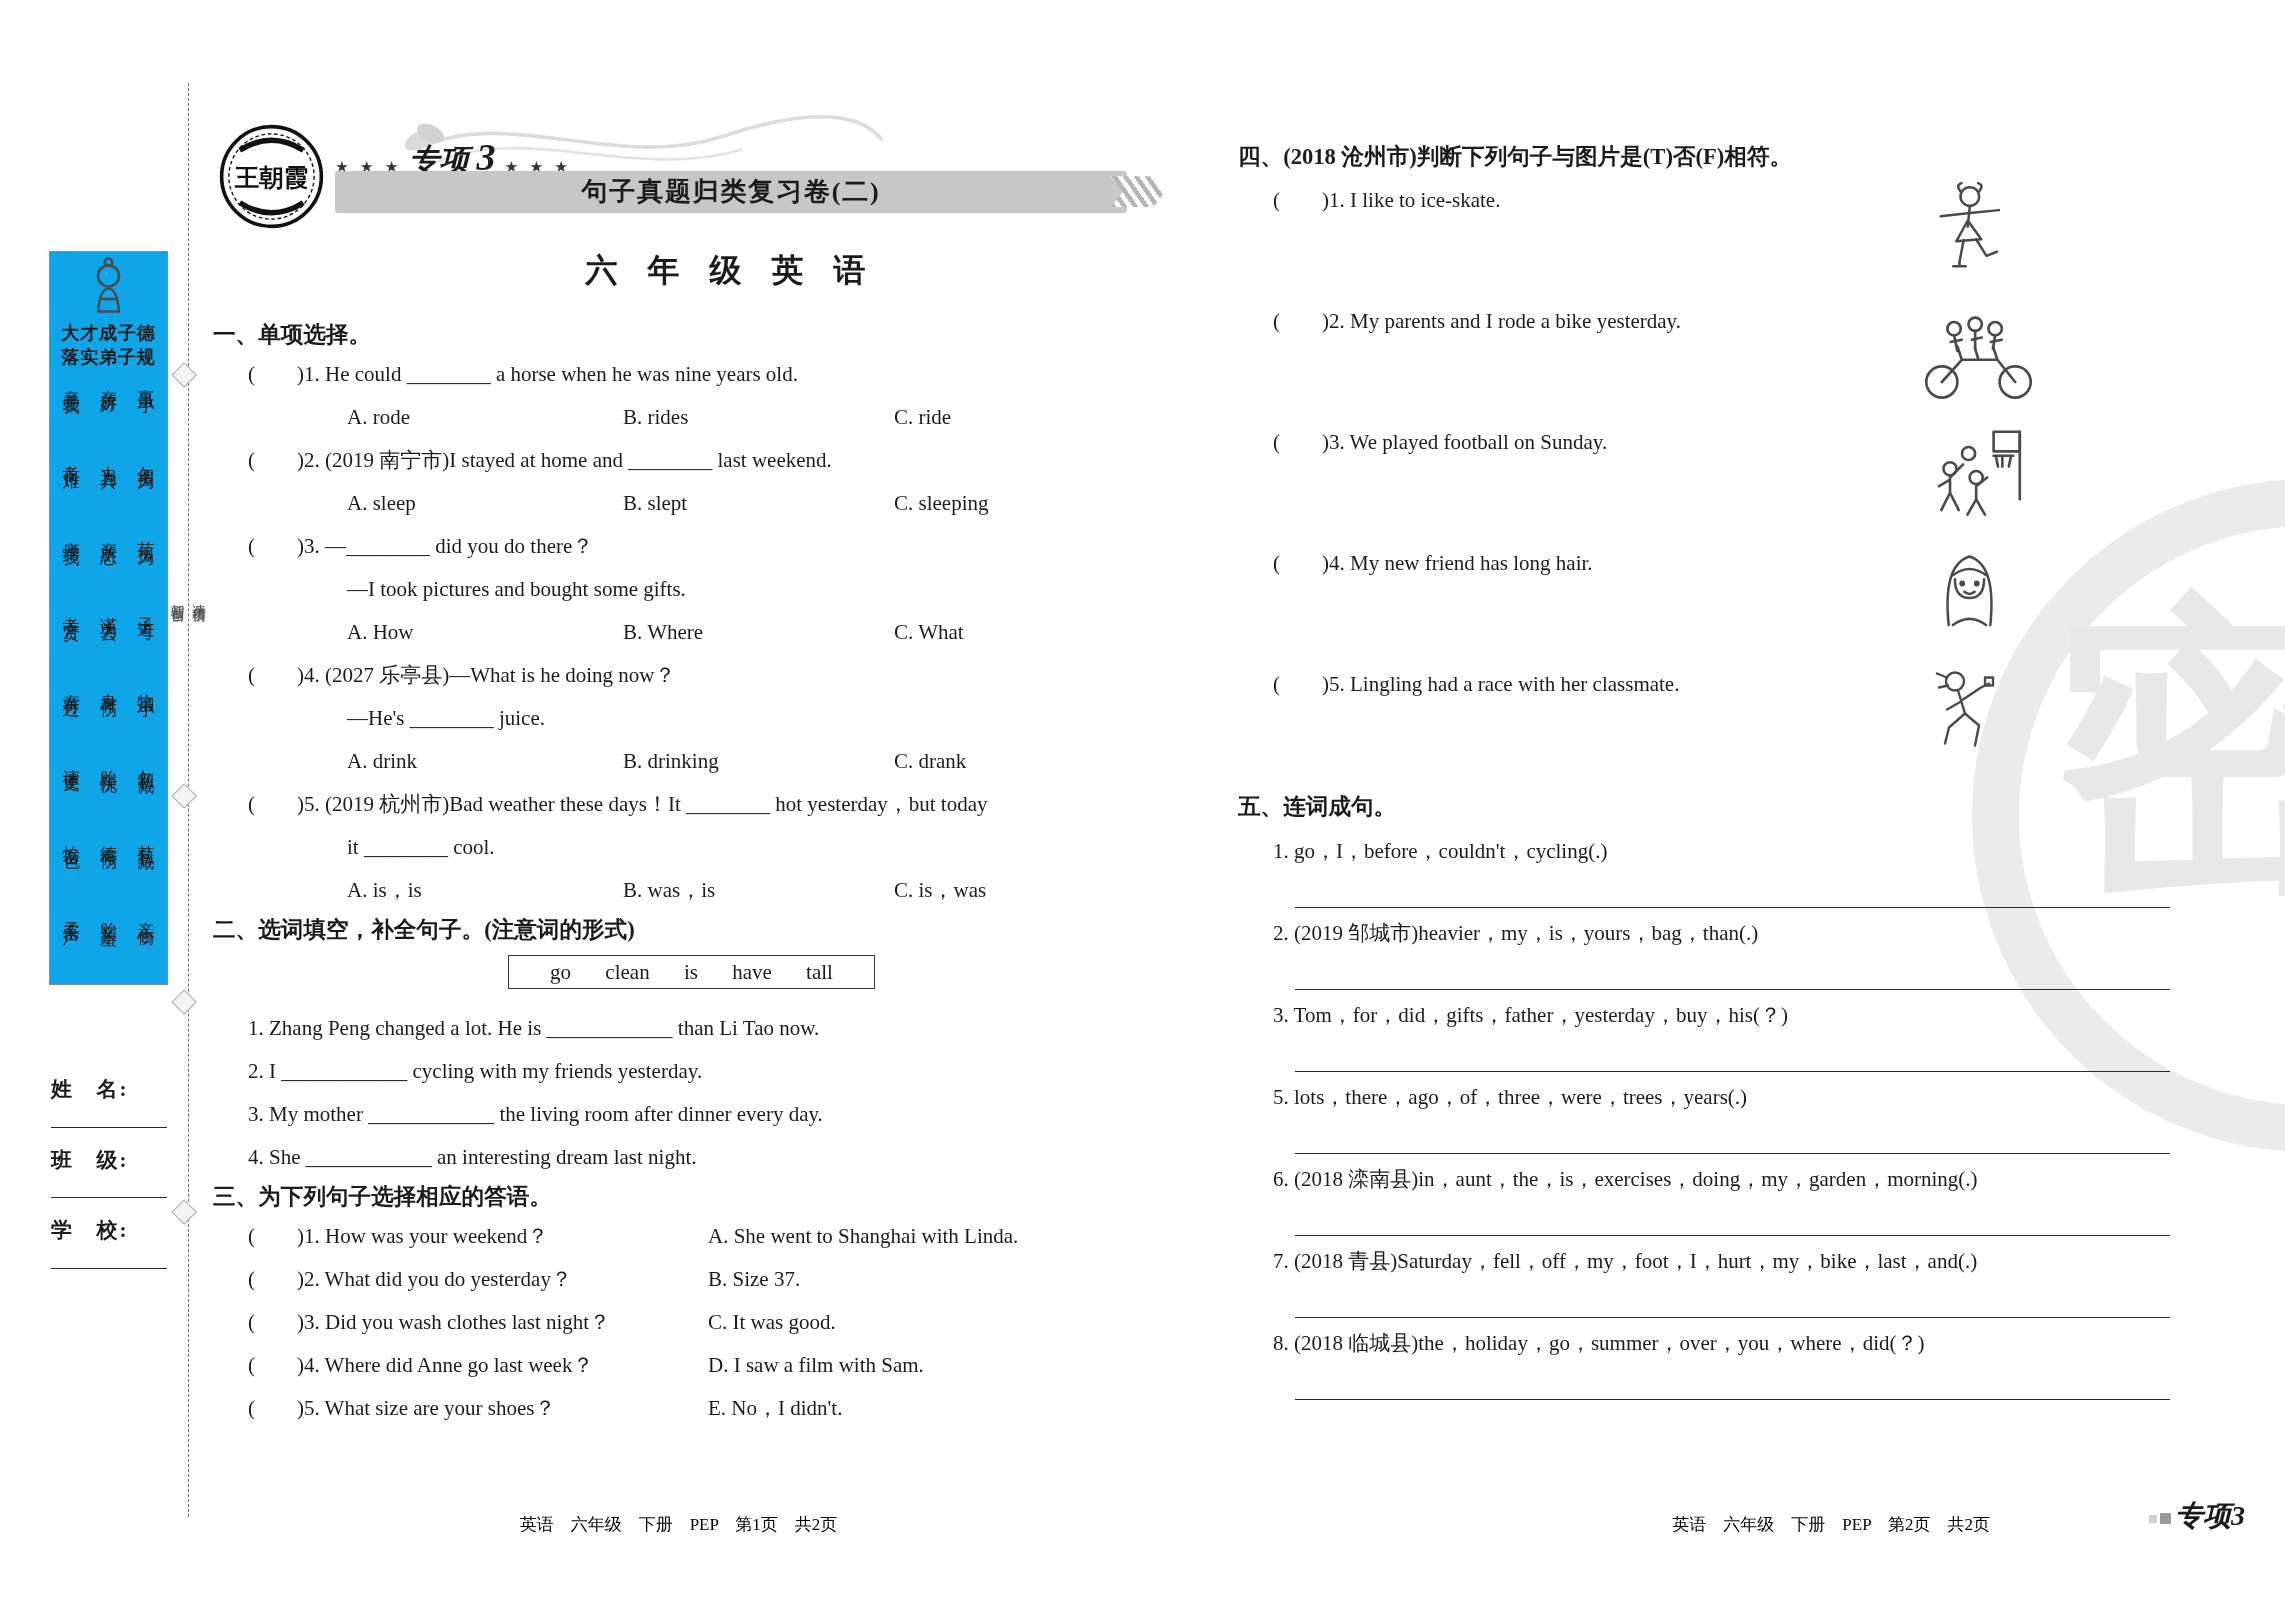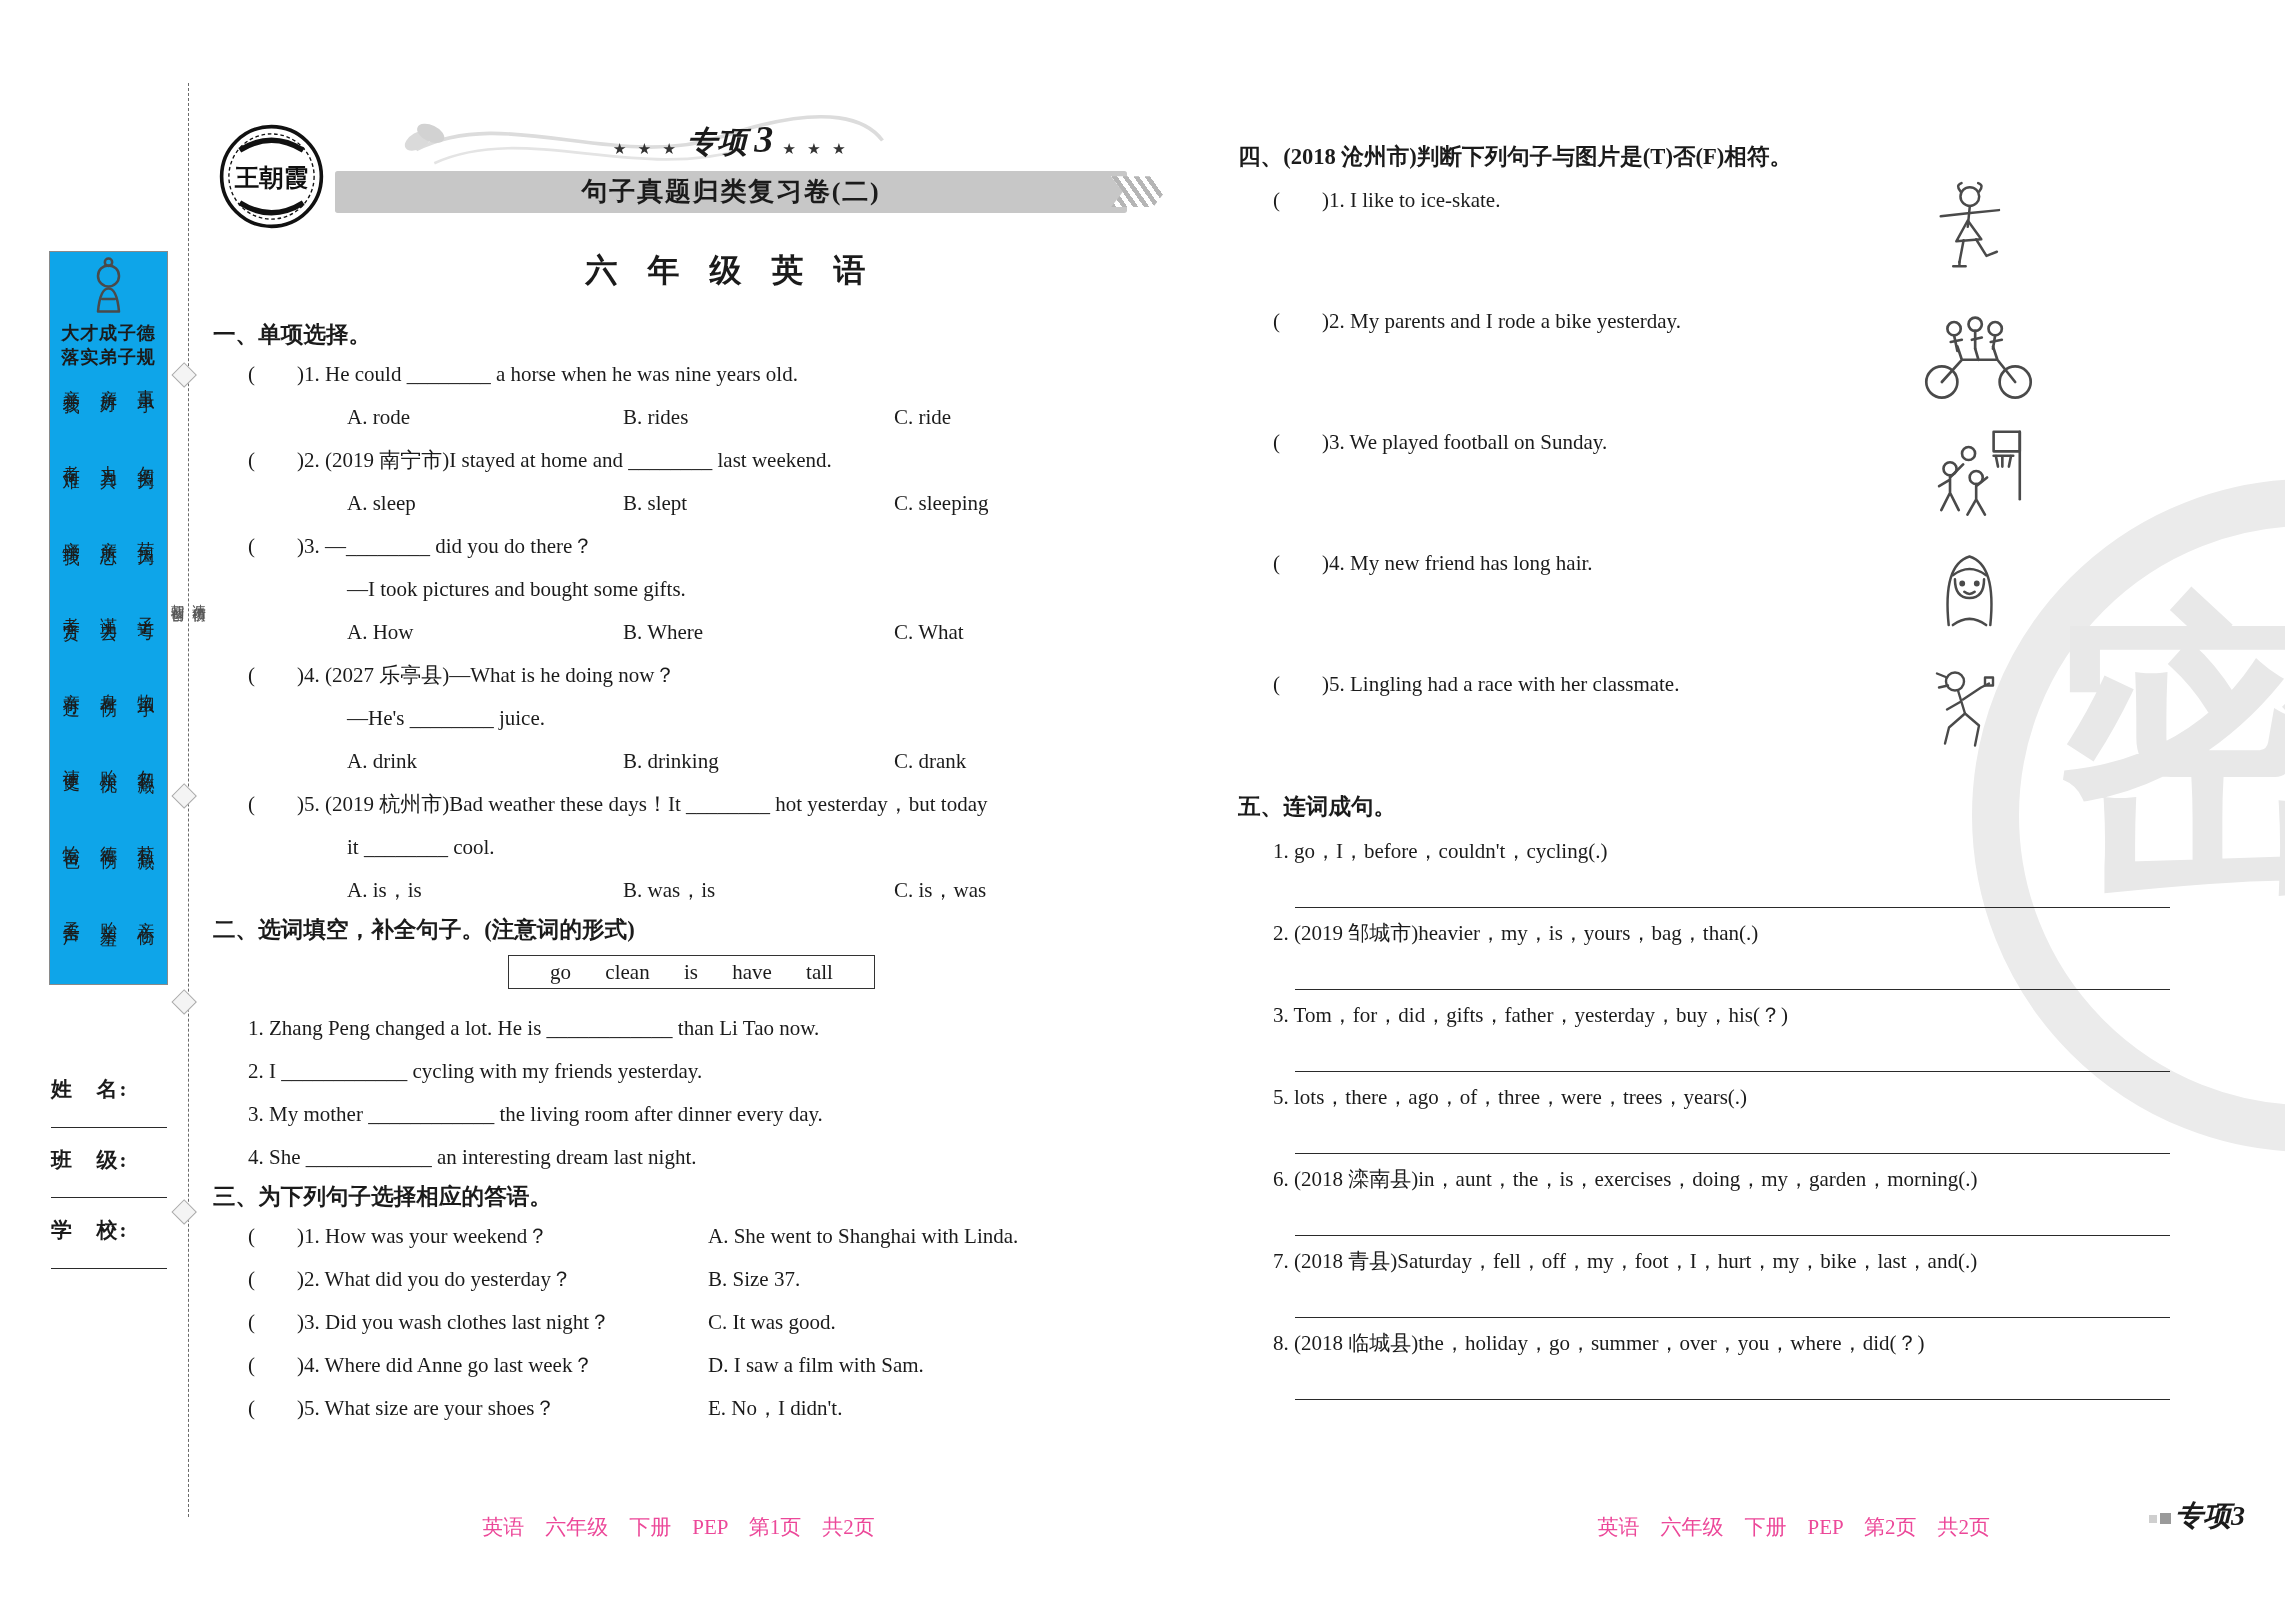--- a/index.html
+++ b/index.html
@@ -31,21 +31,21 @@
   .field{margin-bottom:18px;}
   .field-label{font-size:21px;font-weight:bold;letter-spacing:1.8px;}
   .field-line{border-bottom:1.8px solid #2a2a2a;width:116px;height:23.5px;}
   
   .page{position:absolute;top:127px;z-index:3;}
   #left-page{left:213px;width:957px;}
   #right-page{left:1238px;width:941px;}
   
   .lp-header{margin-left:122px;width:792px;position:relative;}
   .swirl{position:absolute;left:45px;top:-41px;z-index:0;}
-  .stars-line{position:relative;text-align:center;height:42px;line-height:24px;z-index:1;}
+  .stars-line{position:relative;text-align:left;height:42px;line-height:60px;z-index:1;}
   .stars{font-size:15.4px;color:#333;letter-spacing:3.6px;vertical-align:middle;}
   .special-word{font-style:italic;font-weight:bold;font-size:30px;margin:0 3.6px;}
   .special-num{font-style:italic;font-weight:bold;font-size:38px;margin-right:5.4px;}
   .title-bar{position:relative;margin-top:1.8px;height:42px;line-height:42px;background:#c7c7c7;
     text-align:center;font-weight:bold;font-size:26px;letter-spacing:1.8px;border-radius:2.7px;z-index:1;}
   .bar-stripes{position:absolute;right:-38px;top:5.4px;width:54px;height:31px;
     background:repeating-linear-gradient(55deg,#b5b5b5 0 4.5px,#fff 4.5px 9px);
     clip-path:polygon(0 0,78% 0,100% 50%,78% 100%,0 100%,22% 50%);}
   .subtitle{margin-top:38px;text-align:center;font-weight:bold;font-size:32px;letter-spacing:11px;height:38px;line-height:38px;}
   
@@ -67,21 +67,21 @@
   
   .tf-row{display:flex;align-items:flex-start;height:121px;}
   .tf-row.last{height:105px;}
   .tf-text{font-size:21px;line-height:38px;padding-left:35px;flex:1;}
   .tf-img{width:136px;margin-right:128px;flex:none;}
   .sec5-title{margin-top:18px;height:38px;line-height:38px;}
   .cw-block{position:relative;height:82px;}
   .cw-text{font-size:21px;line-height:40px;padding-left:35px;white-space:nowrap;}
   .cw-line{position:absolute;left:57px;right:9px;bottom:5.4px;border-bottom:1.8px solid #2a2a2a;}
   
-  .footer{position:absolute;top:1513px;font-size:21px;color:#ec4899;z-index:3;text-align:center;}
+  .footer{position:absolute;top:1513px;font-size:17px;color:#000000;z-index:3;text-align:center;}
   #footer-left{left:389px;width:579px;}
   #footer-right{left:1411px;width:579px;text-align:right;}
   .corner{position:absolute;right:41px;top:1497px;z-index:3;font-style:italic;font-weight:bold;font-size:28px;}
   .corner .sq1,.corner .sq2{display:inline-block;width:11px;height:11px;margin-right:3.6px;vertical-align:middle;}
   .corner .sq1{background:#9a9a9a;}
   .corner .sq2{background:#cfcfcf;width:8.1px;height:8.1px;}
   svg.sketch{stroke:#4a4a4a;stroke-width:2.4;fill:none;stroke-linecap:round;stroke-linejoin:round;}
 </style>
 </head>
 <body>

